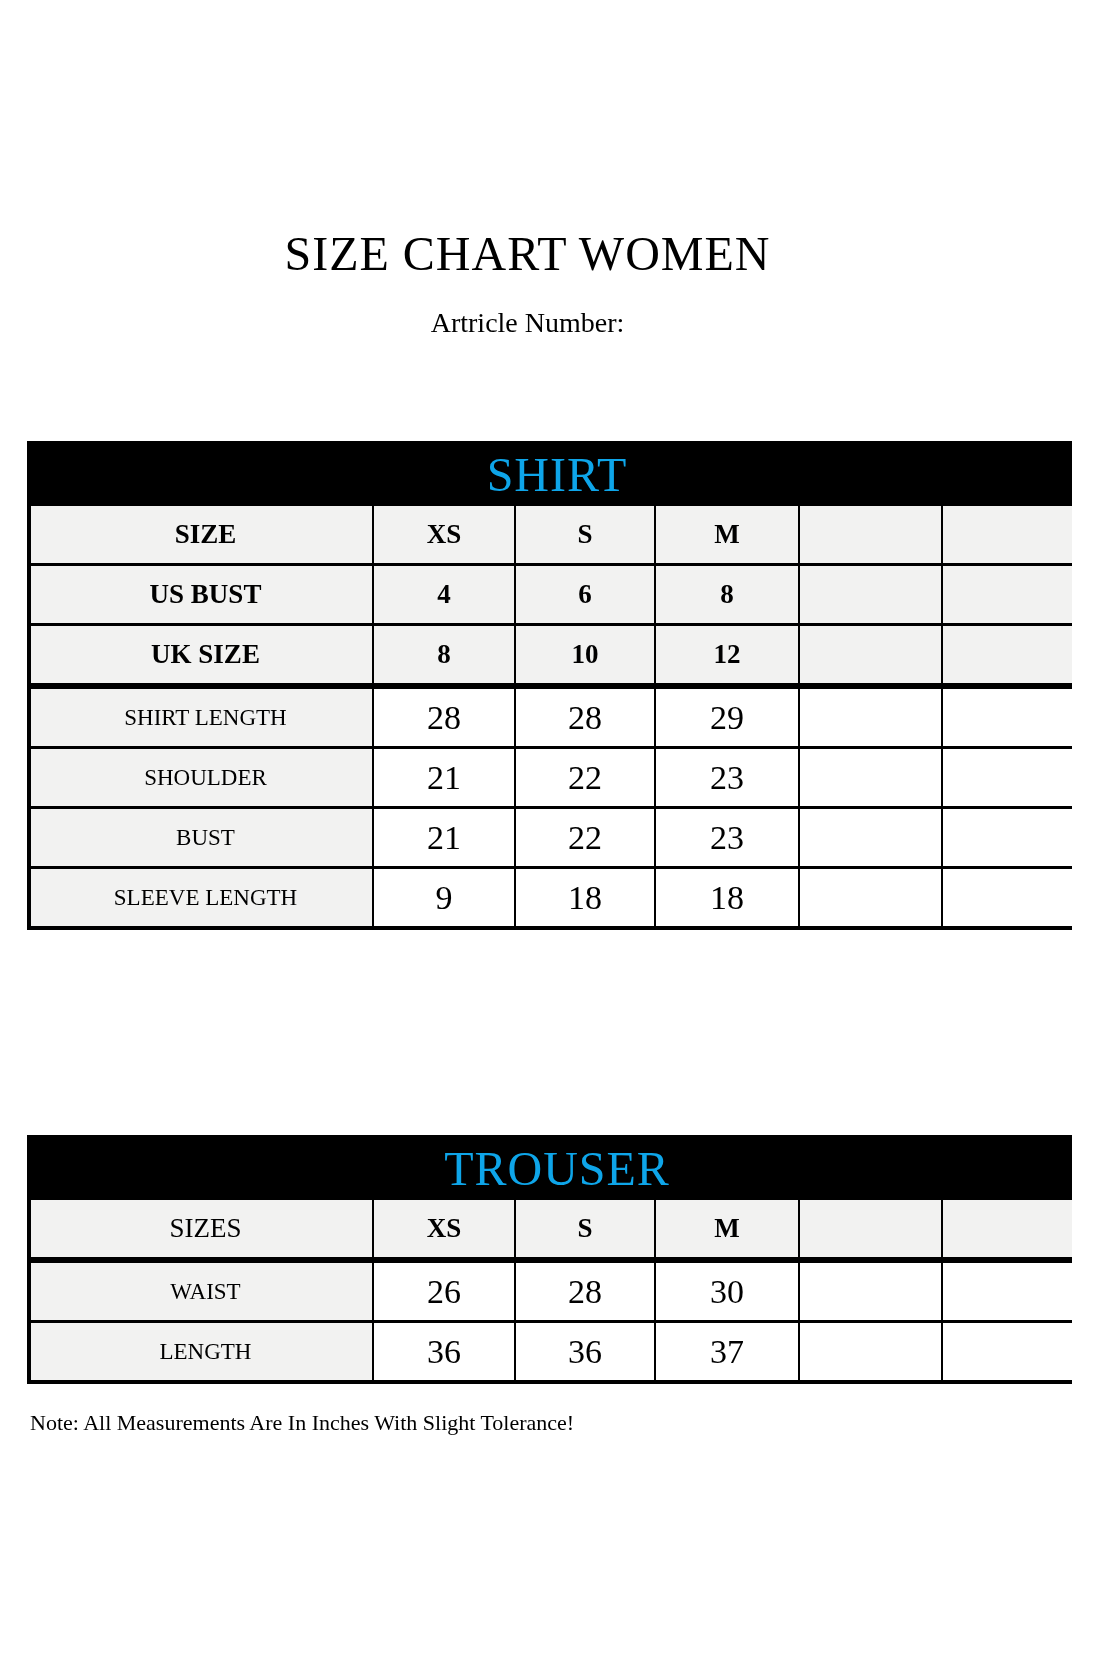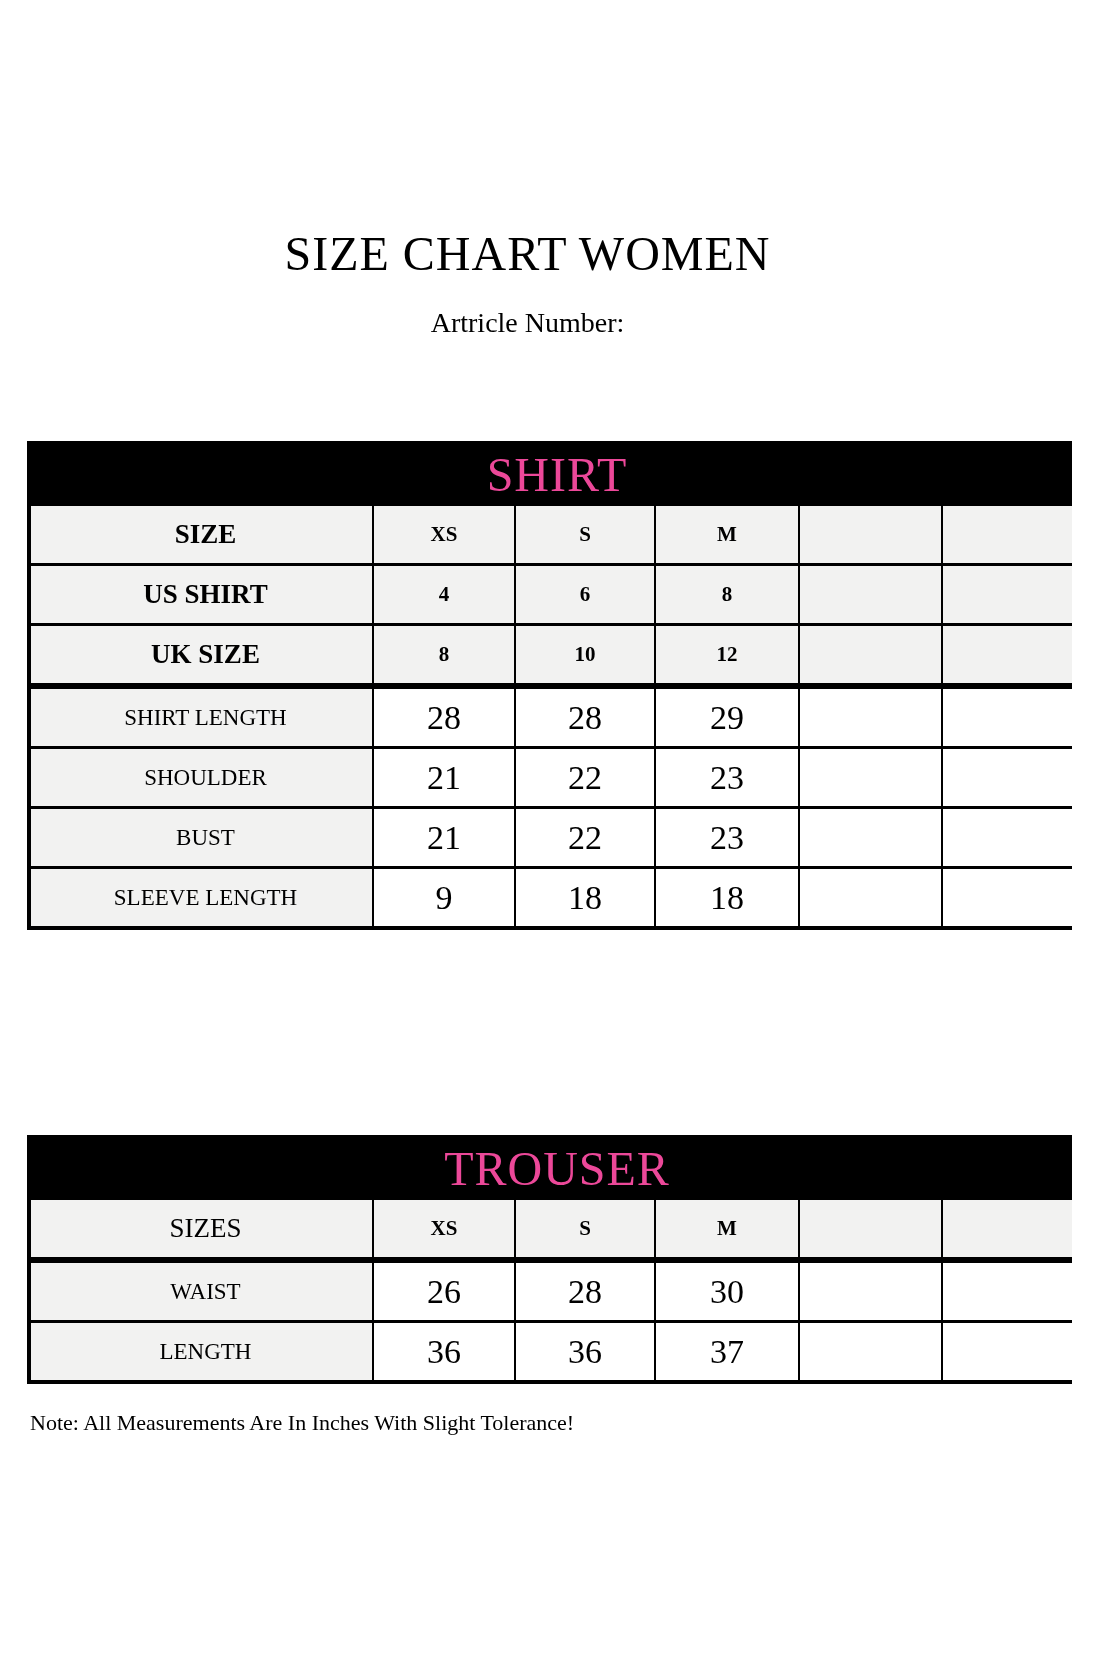--- a/index.html
+++ b/index.html
@@ -15,36 +15,36 @@
   .doc-title   { top: 228px; font-size: 48px; line-height: 1.1; letter-spacing: 1px; }
   .article-label  { top: 308px; font-size: 28px; line-height: 1.1; }
   .article-number { top: 344px; font-size: 31px; font-weight: bold; line-height: 1.1; }
 
   table.size-table {
     position: absolute; left: 27px; width: 1056px;
     border-collapse: collapse; table-layout: fixed;
     border: 4px solid #000;
   }
   table.size-table th.band {
-    background: #000; color: #ec4899;
+    background: #000; color: #0ea5e9;
     font-weight: normal; font-size: 48px;
     height: 58px; text-align: center; vertical-align: middle;
     letter-spacing: 1px; padding: 0;
   }
   table.size-table td {
     border: 2px solid #000;
     border-top-width: 3px; border-bottom-width: 3px;
     height: 57px; padding: 0; vertical-align: middle;
     overflow: hidden; white-space: nowrap;
   }
   table.size-table tr.thick td { border-bottom-width: 6px; }
   table.size-table td.label { text-align: center; padding-left: 8px; font-size: 23px; background: #f2f2f1; }
   table.size-table td.label.hdr { font-size: 27px; }
   table.size-table td.val { text-align: center; font-size: 34px; background: #ffffff; }
-  table.size-table td.val.b { font-size: 21px; font-weight: bold; }
+  table.size-table td.val.b { font-size: 27px; font-weight: bold; }
   table.size-table td.b { font-weight: bold; }
   table.size-table tr.shaded td { background: #f2f2f1; }
 
   #shirt-table   { top: 441px; }
   #trouser-table { top: 1135px; }
 
   .note { position: absolute; left: 30px; top: 1410px; font-size: 22px; }
 </style>
 </head>
 <body>
@@ -73,21 +73,21 @@
       <tbody>
         <tr class="shaded">
           <td class="label hdr b">SIZE</td>
           <td class="val b">XS</td>
           <td class="val b">S</td>
           <td class="val b">M</td>
           <td class="val b"></td>
           <td class="val b"></td>
         </tr>
         <tr class="shaded">
-          <td class="label hdr b">US SHIRT</td>
+          <td class="label hdr b">US BUST</td>
           <td class="val b">4</td>
           <td class="val b">6</td>
           <td class="val b">8</td>
           <td class="val b"></td>
           <td class="val b"></td>
         </tr>
         <tr class="shaded thick">
           <td class="label hdr b">UK SIZE</td>
           <td class="val b">8</td>
           <td class="val b">10</td>

